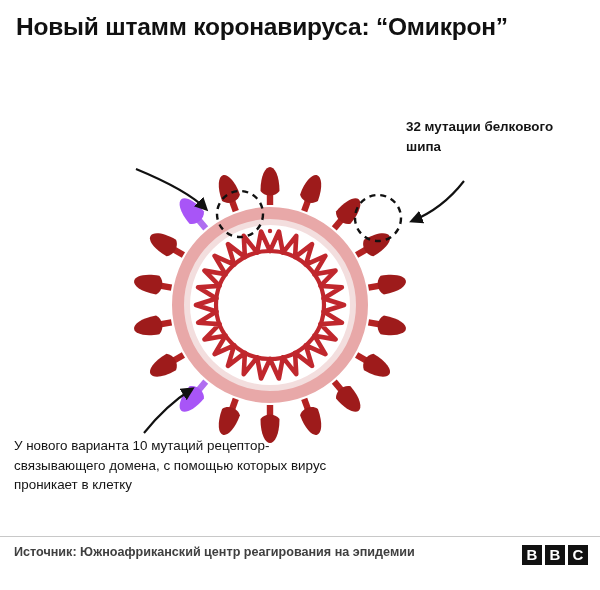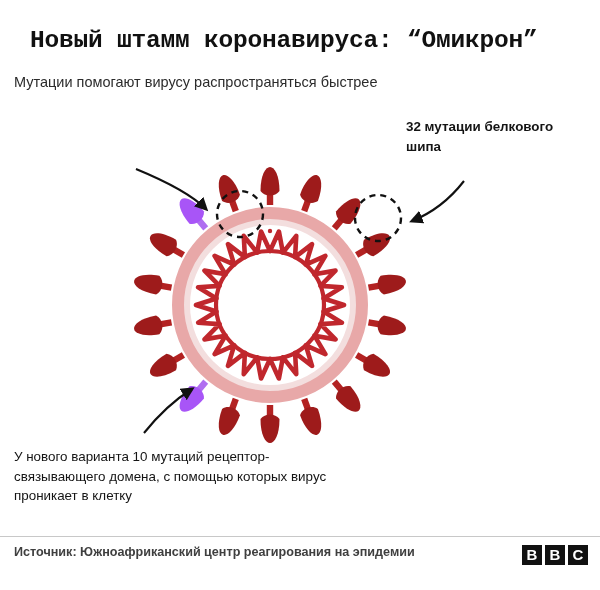--- a/index.html
+++ b/index.html
@@ -24,47 +24,47 @@
   
   .header {
     position: absolute;
     left: 0;
     top: 0;
     width: 600px;
     padding: 10px 14px 0 14px;
     box-sizing: border-box;
   }
   .title {
-    font-family: Liberation Mono, monospace;
+    font-family: Liberation Sans, sans-serif;
     font-weight: bold;
     font-size: 24.5px;
     line-height: 30px;
     letter-spacing: -0.2px;
     color: #111111;
-    margin: 16px;
+    margin: 2px;
     white-space: nowrap;
   }
   .subtitle {
     font-family: "Liberation Sans", sans-serif;
     font-size: 14.5px;
     line-height: 20px;
     color: #2b2b2b;
     margin: 6px 0 0 0;
   }
 
   
   .anno {
     position: absolute;
     font-size: 13.4px;
     line-height: 19.5px;
     color: #141414;
   }
   #anno-spike   { left: 29px;  top: 90px;  width: 250px; }
   #anno-muts32  { left: 406px; top: 117px; width: 165px; font-weight: bold; }
-  #anno-rbd     { left: 14px;  top: 447px; width: 330px; }
+  #anno-rbd     { left: 14px;  top: 436px; width: 330px; }
 
   
   .virus {
     position: absolute;
     left: 130px;
     top: 155px;
   }
 
   
   .footer-rule {
@@ -105,21 +105,20 @@
     text-align: center;
   }
 </style>
 </head>
 <body>
 
 <div class="page">
 
   <div class="header">
     <h1 class="title">Новый штамм коронавируса: “Омикрон”</h1>
-    <p class="subtitle">Мутации помогают вирусу распространяться быстрее</p>
   </div>
 
 
   <div class="anno" id="anno-muts32">32 мутации белкового шипа</div>
 
   <div class="anno" id="anno-rbd">У нового варианта 10 мутаций рецептор-связывающего домена, с помощью которых вирус проникает в клетку</div>
 
   <svg class="virus" width="340" height="300" viewBox="0 0 340 300">
     <defs>
 

